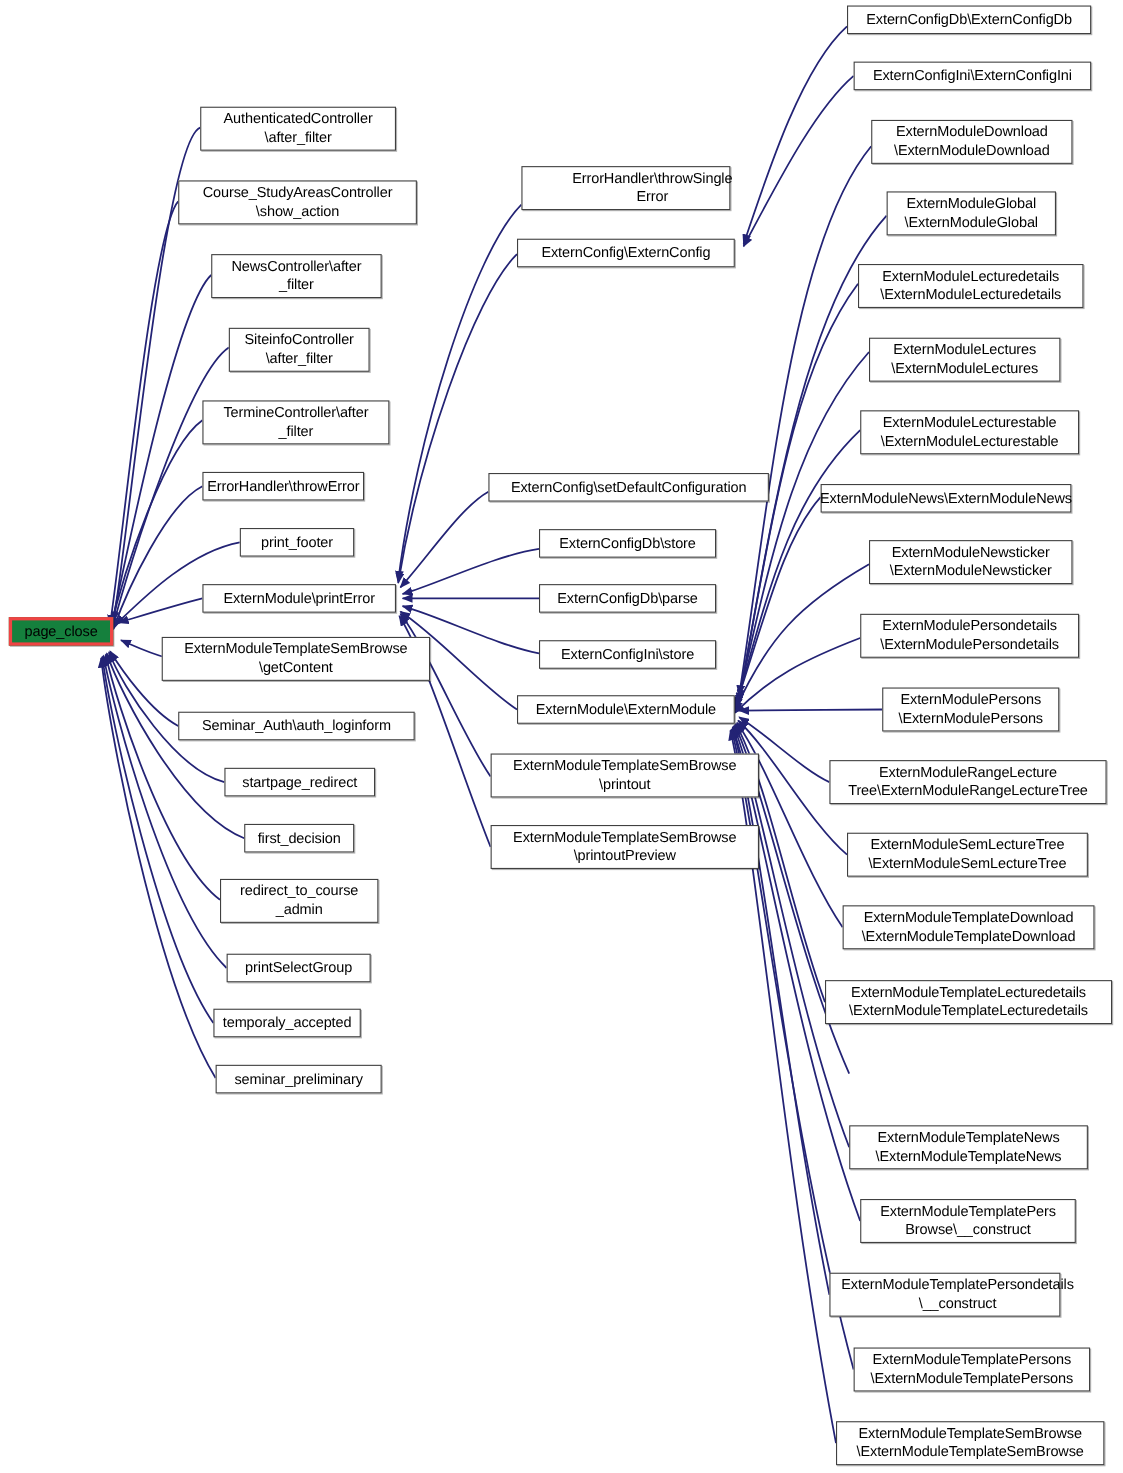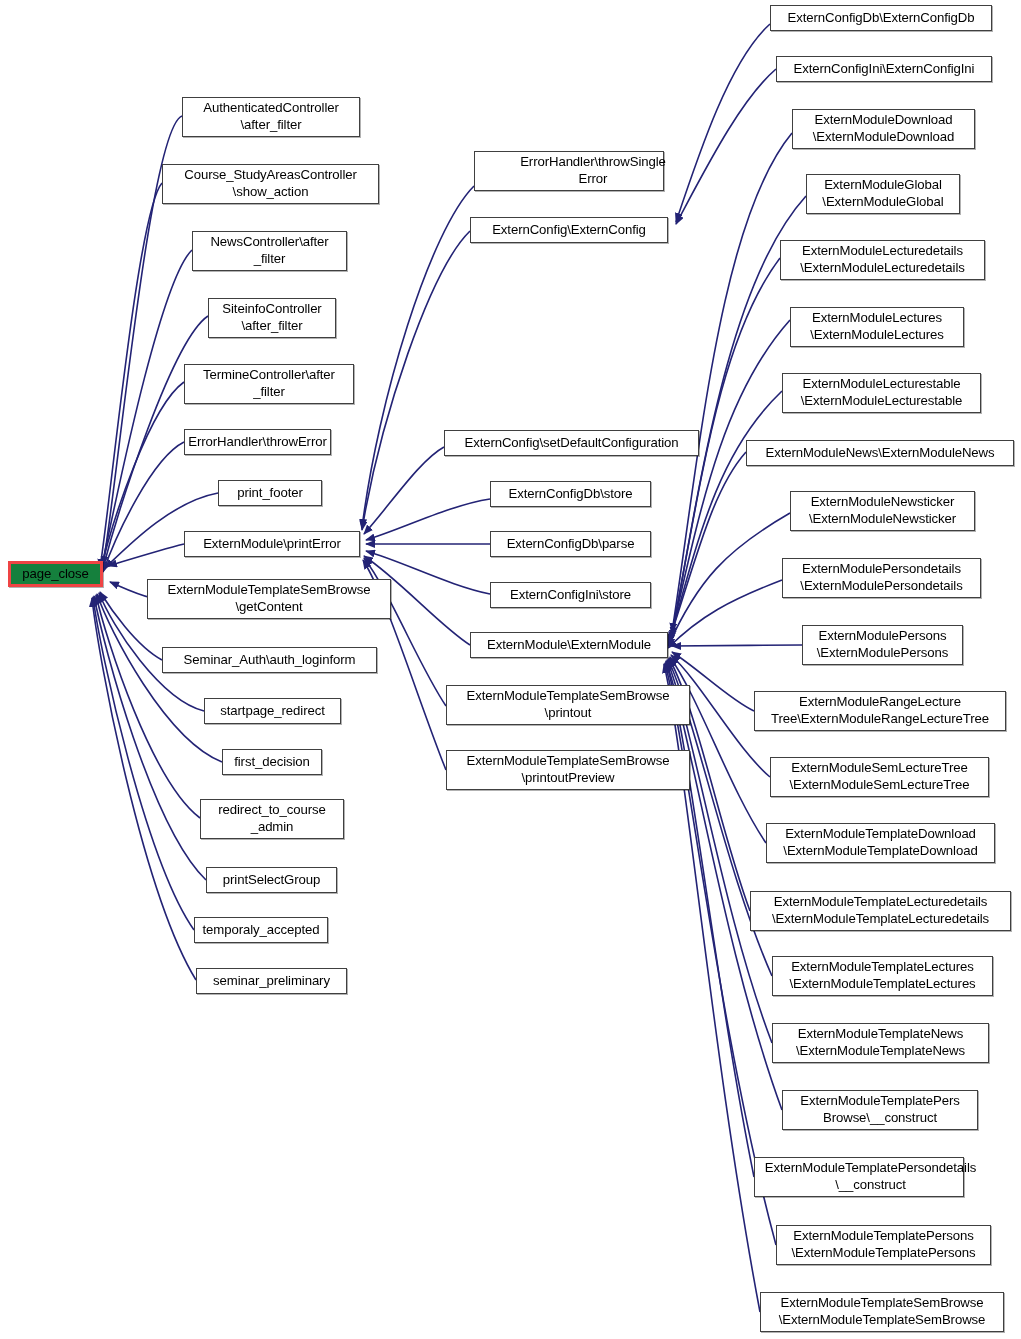--- a/index.html
+++ b/index.html
@@ -146,37 +146,35 @@
   <div class="node" style="left:792px;top:109px;width:183px;height:40px;"><span>ExternModuleDownload
 \ExternModuleDownload</span></div>
   <div class="node" style="left:806px;top:174px;width:154px;height:40px;"><span>ExternModuleGlobal
 \ExternModuleGlobal</span></div>
   <div class="node" style="left:780px;top:240px;width:205px;height:40px;"><span>ExternModuleLecturedetails
 \ExternModuleLecturedetails</span></div>
   <div class="node" style="left:790px;top:307px;width:174px;height:40px;"><span>ExternModuleLectures
 \ExternModuleLectures</span></div>
   <div class="node" style="left:782px;top:373px;width:199px;height:40px;"><span>ExternModuleLecturestable
 \ExternModuleLecturestable</span></div>
-  <div class="node" style="left:746px;top:440px;width:268px;height:26px;"><span>ExternModuleNews\ExternModuleNews</span></div>
+  <div class="node" style="left:746px;top:440px;width:228px;height:26px;"><span>ExternModuleNews\ExternModuleNews</span></div>
   <div class="node" style="left:790px;top:491px;width:185px;height:40px;"><span>ExternModuleNewsticker
 \ExternModuleNewsticker</span></div>
   <div class="node" style="left:782px;top:558px;width:199px;height:40px;"><span>ExternModulePersondetails
 \ExternModulePersondetails</span></div>
   <div class="node" style="left:802px;top:625px;width:161px;height:40px;"><span>ExternModulePersons
 \ExternModulePersons</span></div>
   <div class="node" style="left:754px;top:691px;width:252px;height:40px;"><span>ExternModuleRangeLecture
 Tree\ExternModuleRangeLectureTree</span></div>
   <div class="node" style="left:770px;top:757px;width:219px;height:40px;"><span>ExternModuleSemLectureTree
 \ExternModuleSemLectureTree</span></div>
   <div class="node" style="left:766px;top:823px;width:229px;height:40px;"><span>ExternModuleTemplateDownload
 \ExternModuleTemplateDownload</span></div>
   <div class="node" style="left:750px;top:891px;width:261px;height:40px;"><span>ExternModuleTemplateLecturedetails
 \ExternModuleTemplateLecturedetails</span></div>
-  <div class="node" style="left:772px;top:956px;width:221px;height:40px;"><span>ExternModuleTemplateLectures
-\ExternModuleTemplateLectures</span></div>
   <div class="node" style="left:772px;top:1023px;width:217px;height:40px;"><span>ExternModuleTemplateNews
 \ExternModuleTemplateNews</span></div>
   <div class="node" style="left:782px;top:1090px;width:196px;height:40px;"><span>ExternModuleTemplatePers
 Browse\__construct</span></div>
   <div class="node" style="left:754px;top:1157px;width:210px;height:40px;padding-left:23px;"><span>ExternModuleTemplatePersondetails
 \__construct</span></div>
   <div class="node" style="left:776px;top:1225px;width:215px;height:40px;"><span>ExternModuleTemplatePersons
 \ExternModuleTemplatePersons</span></div>
   <div class="node" style="left:760px;top:1292px;width:244px;height:40px;"><span>ExternModuleTemplateSemBrowse
 \ExternModuleTemplateSemBrowse</span></div>

